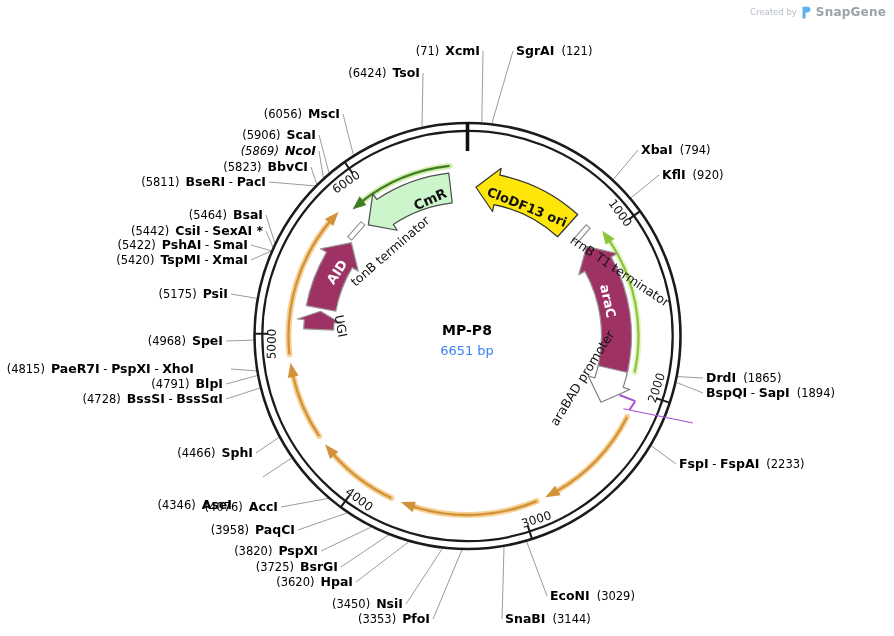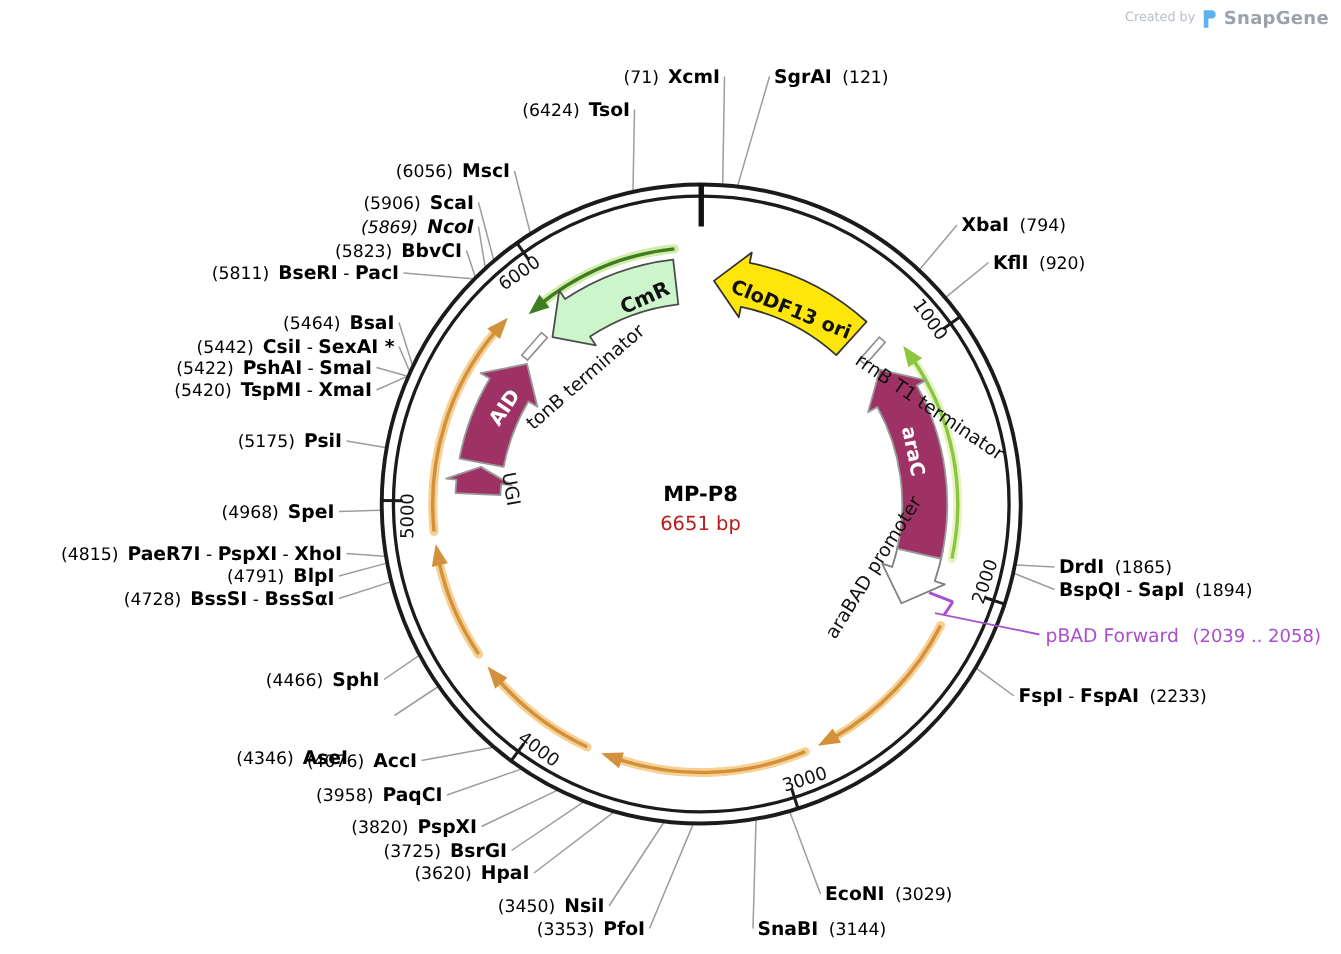--- a/index.html
+++ b/index.html
@@ -9,21 +9,21 @@
   .site{position:absolute;white-space:nowrap;font-size:11.5px;color:#000;line-height:15px;transform:translateY(-50%);}
   .site b{font-size:12.5px;font-weight:bold;}
   .site .p{font-size:11.5px;text-align:center;}
   .site.pfirst .p{margin-right:6px;}
   .site.nfirst .p{margin-left:7px;}
   .site .sep{font-weight:normal;}
   .feat{position:absolute;white-space:nowrap;color:#111;}
   #title{position:absolute;left:467px;top:330px;transform:translate(-50%,-50%);
          font-size:14px;font-weight:bold;color:#000;}
   #bplen{position:absolute;left:467px;top:350px;transform:translate(-50%,-50%);
-         font-size:13px;color:#b91c1c;}
+         font-size:13px;color:#3b82f6;}
   #primer-label{position:absolute;white-space:nowrap;font-size:12.5px;}
   #primer-label .range{margin-left:9px;font-size:12px;}
   #brandbar{position:absolute;top:5px;right:8px;display:flex;align-items:center;gap:4px;}
   #brandbar .created{font-size:8.5px;color:#b7bec7;}
   #brandbar .brand{font-size:12px;font-weight:bold;color:#9aa2ab;letter-spacing:.2px;}
 </style>
 </head>
 <body>
 
 <div id="stage">
@@ -118,21 +118,21 @@
       <div class="site pfirst" style="right: 578px; text-align: right; top: 135px;"><span class="p">(5906)</span><b>ScaI</b></div>
       <div class="site pfirst" style="right: 578px; text-align: right; top: 151px; font-style: italic;"><span class="p">(5869)</span><b>NcoI</b></div>
       <div class="site pfirst" style="right: 586px; text-align: right; top: 167px;"><span class="p">(5823)</span><b>BbvCI</b></div>
       <div class="site pfirst" style="right: 628px; text-align: right; top: 182px;"><span class="p">(5811)</span><b>BseRI</b><span class="sep"> - </span><b>PacI</b></div>
       <div class="site pfirst" style="right: 631px; text-align: right; top: 215px;"><span class="p">(5464)</span><b>BsaI</b></div>
       <div class="site pfirst" style="right: 631px; text-align: right; top: 231px;"><span class="p">(5442)</span><b>CsiI</b><span class="sep"> - </span><b>SexAI *</b></div>
       <div class="site pfirst" style="right: 646px; text-align: right; top: 245px;"><span class="p">(5422)</span><b>PshAI</b><span class="sep"> - </span><b>SmaI</b></div>
       <div class="site pfirst" style="right: 646px; text-align: right; top: 260px;"><span class="p">(5420)</span><b>TspMI</b><span class="sep"> - </span><b>XmaI</b></div>
       <div class="site pfirst" style="right: 666px; text-align: right; top: 294px;"><span class="p">(5175)</span><b>PsiI</b></div>
       <div class="site pfirst" style="right: 671px; text-align: right; top: 341px;"><span class="p">(4968)</span><b>SpeI</b></div>
-      <div class="site pfirst" style="right: 666px; text-align: right; top: 369px;"><span class="p">(4815)</span><b>PaeR7I</b><span class="sep"> - </span><b>PspXI</b><span class="sep"> - </span><b>XhoI</b></div>
+      <div class="site pfirst" style="right: 700px; text-align: right; top: 369px;"><span class="p">(4815)</span><b>PaeR7I</b><span class="sep"> - </span><b>PspXI</b><span class="sep"> - </span><b>XhoI</b></div>
       <div class="site pfirst" style="right: 671px; text-align: right; top: 384px;"><span class="p">(4791)</span><b>BlpI</b></div>
       <div class="site pfirst" style="right: 671px; text-align: right; top: 399px; margin-left: 24px;"><span class="p">(4728)</span><b>BssSI</b><span class="sep"> - </span><b>BssSαI</b></div>
       <div class="site pfirst" style="right: 641px; text-align: right; top: 453px;"><span class="p">(4466)</span><b>SphI</b></div>
       <div class="site pfirst" style="right: 662px; text-align: right; top: 477px; margin-top: 28px;"><span class="p">(4346)</span><b>AseI</b></div>
       <div class="site pfirst" style="right: 616px; text-align: right; top: 507px;"><span class="p">(4076)</span><b>AccI</b></div>
       <div class="site pfirst" style="right: 599px; text-align: right; top: 530px;"><span class="p">(3958)</span><b>PaqCI</b></div>
       <div class="site pfirst" style="right: 576px; text-align: right; top: 551px;"><span class="p">(3820)</span><b>PspXI</b></div>
       <div class="site pfirst" style="right: 556px; text-align: right; top: 567px;"><span class="p">(3725)</span><b>BsrGI</b></div>
       <div class="site pfirst" style="right: 541px; text-align: right; top: 582px;"><span class="p">(3620)</span><b>HpaI</b></div>
       <div class="site pfirst" style="right: 491px; text-align: right; top: 604px;"><span class="p">(3450)</span><b>NsiI</b></div>
@@ -148,23 +148,20 @@
 
   <div class="feat" style="left:430px;top:199px;transform:translate(-50%,-50%) rotate(-24deg);font-size:13.5px;font-weight:bold;">CmR</div>
   <div class="feat" style="left:527px;top:207px;transform:translate(-50%,-50%) rotate(22deg);font-size:13px;font-weight:bold;">CloDF13 ori</div>
   <div class="feat" style="left:608px;top:301px;transform:translate(-50%,-50%) rotate(78deg);font-size:13px;font-weight:bold;color:#fff;">araC</div>
   <div class="feat" style="left:582px;top:378px;transform:translate(-50%,-50%) rotate(-58deg);font-size:12.5px;">araBAD promoter</div>
   <div class="feat" style="left:337px;top:272px;transform:translate(-50%,-50%) rotate(-56deg);font-size:13px;font-weight:bold;color:#fff;">AID</div>
   <div class="feat" style="left:341px;top:326px;transform:translate(-50%,-50%) rotate(80deg);font-size:12.5px;">UGI</div>
   <div class="feat" style="left:390px;top:251px;transform:translate(-50%,-50%) rotate(-41deg);font-size:12.5px;">tonB terminator</div>
   <div class="feat" style="left:620px;top:271px;transform:translate(-50%,-50%) rotate(34deg);font-size:12.5px;">rrnB T1 terminator</div>
 
-  <div id="primer-label" style="left: 697px; top: 416px; color: rgb(169, 79, 210);">
-    <span>pBAD Forward</span><span class="range">(2039 .. 2058)</span>
-  </div>
 
   <div id="title">MP-P8</div>
   <div id="bplen">6651 bp</div>
 
   <div id="brandbar">
     <span class="created">Created by</span>
     <svg width="11" height="13" viewBox="0 0 11 13">
       <path d="M1.5,12.5 L1.5,0.8 L6.8,0.8 C10.4,0.8 10.4,6.4 6.8,6.4 L4.6,6.4 L4.6,12.5 Z" fill="#5fb2ef"></path>
     </svg>
     <span class="brand">SnapGene</span>

